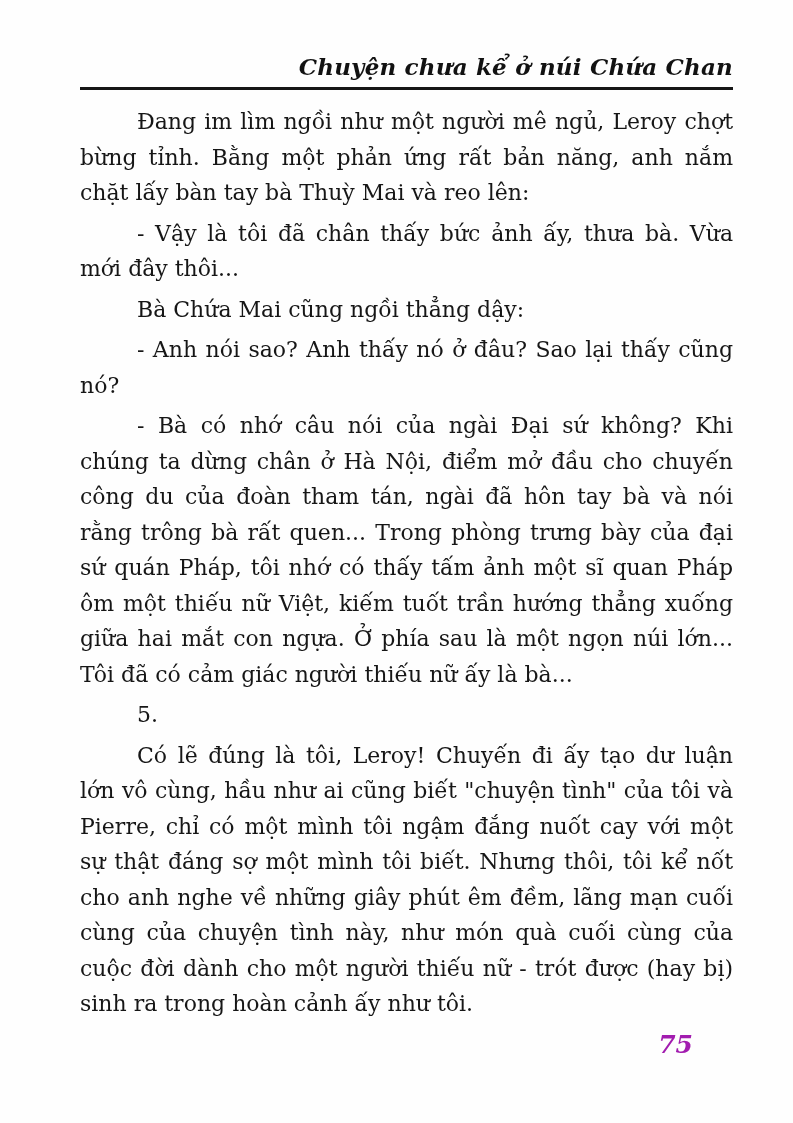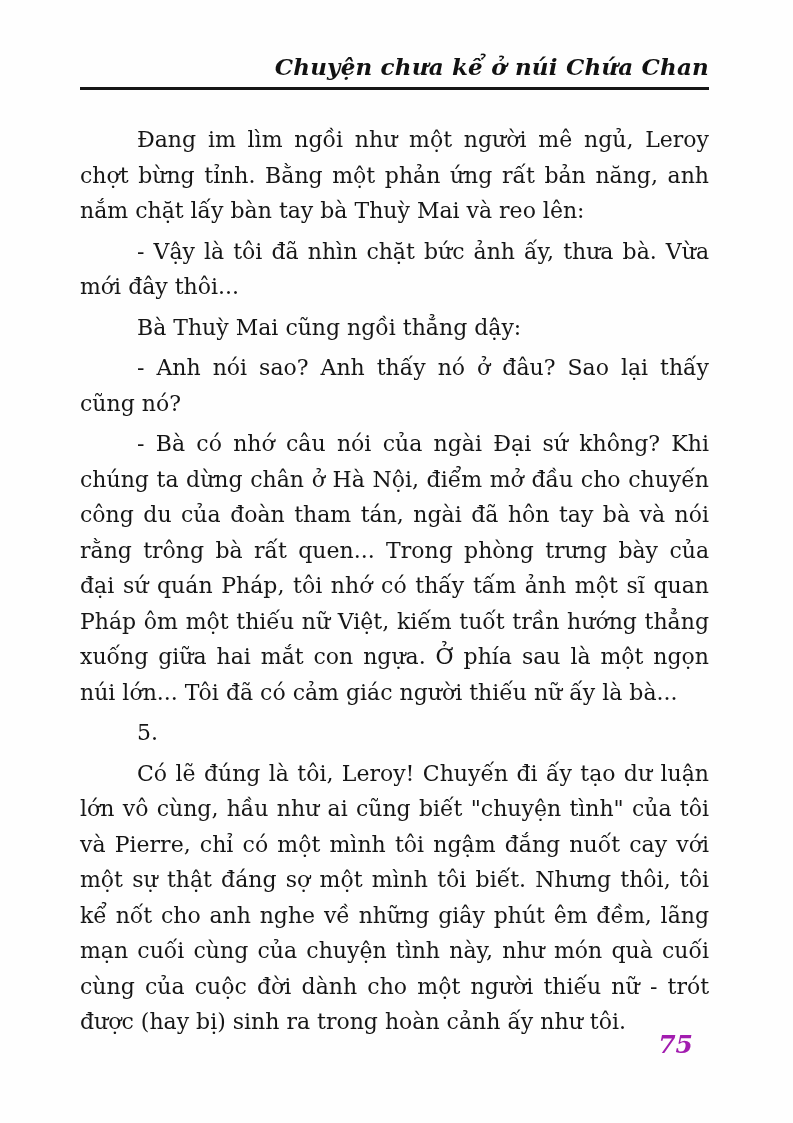--- a/index.html
+++ b/index.html
@@ -8,41 +8,41 @@
     background: #e8e8e8;
   }
   .page {
     position: relative;
     width: 793px;
     height: 1123px;
     margin: 0 auto;
     background: #fefefe;
     color: #141414;
     box-sizing: border-box;
-    padding: 0 84px 0 80px;
+    padding: 0 60px 0 80px;
     overflow: hidden;
     font-family: "DejaVu Serif", serif;
   }
   .running-title {
     padding-top: 52px;
     text-align: right;
     font-style: italic;
     font-weight: bold;
     font-size: 23px;
     line-height: 30px;
     letter-spacing: 0.2px;
     color: #121212;
   }
   .header-rule {
     border: none;
     border-bottom: 3px solid #161616;
     margin: 5px 0 0 0;
   }
   .body-text {
-    margin-top: 32px;
+    margin-top: 14px;
     font-size: 22px;
     line-height: 35.5px;
     text-align: justify;
     color: #161616;
   }
   .body-text p {
     margin: 0 0 5px 0;
     text-indent: 57px;
   }
   .body-text p.section-number {
@@ -62,22 +62,22 @@
 <body>
 
 <div class="page">
   <header>
     <div class="running-title">Chuyện chưa kể ở núi Chứa Chan</div>
     <hr class="header-rule">
   </header>
 
   <main class="body-text" id="paragraphs">
       <p>Đang im lìm ngồi như một người mê ngủ, Leroy chợt bừng tỉnh. Bằng một phản ứng rất bản năng, anh nắm chặt lấy bàn tay bà Thuỳ Mai và reo lên:</p>
-      <p>- Vậy là tôi đã nhìn chặt bức ảnh ấy, thưa bà. Vừa mới đây thôi...</p>
-      <p>Bà Thuỳ Mai cũng ngồi thẳng dậy:</p>
+      <p>- Vậy là tôi đã chân thấy bức ảnh ấy, thưa bà. Vừa mới đây thôi...</p>
+      <p>Bà Chứa Mai cũng ngồi thẳng dậy:</p>
       <p>- Anh nói sao? Anh thấy nó ở đâu? Sao lại thấy cũng nó?</p>
       <p>- Bà có nhớ câu nói của ngài Đại sứ không? Khi chúng ta dừng chân ở Hà Nội, điểm mở đầu cho chuyến công du của đoàn tham tán, ngài đã hôn tay bà và nói rằng trông bà rất quen... Trong phòng trưng bày của đại sứ quán Pháp, tôi nhớ có thấy tấm ảnh một sĩ quan Pháp ôm một thiếu nữ Việt, kiếm tuốt trần hướng thẳng xuống giữa hai mắt con ngựa. Ở phía sau là một ngọn núi lớn... Tôi đã có cảm giác người thiếu nữ ấy là bà...</p>
       <p class="section-number">5.</p>
       <p>Có lẽ đúng là tôi, Leroy! Chuyến đi ấy tạo dư luận lớn vô cùng, hầu như ai cũng biết "chuyện tình" của tôi và Pierre, chỉ có một mình tôi ngậm đắng nuốt cay với một sự thật đáng sợ một mình tôi biết. Nhưng thôi, tôi kể nốt cho anh nghe về những giây phút êm đềm, lãng mạn cuối cùng của chuyện tình này, như món quà cuối cùng của cuộc đời dành cho một người thiếu nữ - trót được (hay bị) sinh ra trong hoàn cảnh ấy như tôi.</p>
     </main>
 
   <footer>
     <div class="page-number">75</div>
   </footer>
 </div>

